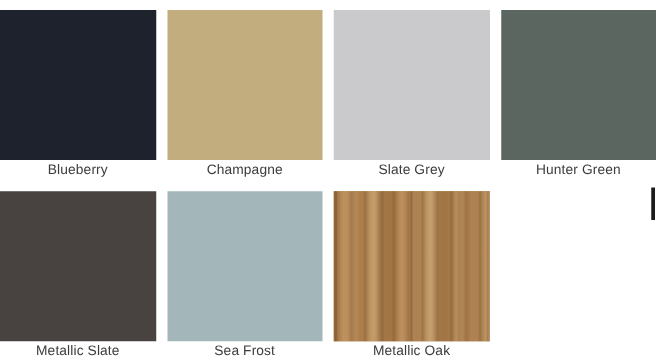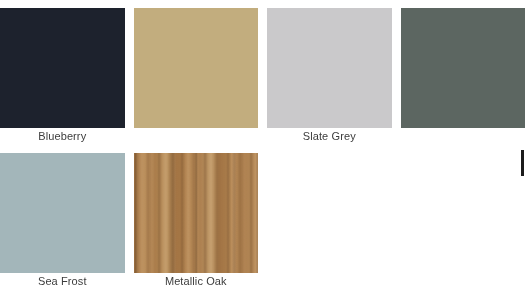--- a/index.html
+++ b/index.html
@@ -111,32 +111,38 @@
 
 <div class="palette-grid">
 
   <div class="swatch-cell">
     <div class="swatch-chip" style="background-color: rgb(29, 34, 45);"></div>
     <div class="swatch-label">Blueberry</div>
   </div>
 
   <div class="swatch-cell">
     <div class="swatch-chip" style="background-color: rgb(194, 173, 126);"></div>
+    <div class="swatch-label">Champagne</div>
   </div>
 
   <div class="swatch-cell">
     <div class="swatch-chip" style="background-color: rgb(202, 201, 203);"></div>
     <div class="swatch-label">Slate Grey</div>
   </div>
 
 
   <div class="swatch-cell">
     <div class="swatch-chip" style="background-color: rgb(92, 102, 97);"></div>
+    <div class="swatch-label">Hunter Green</div>
   </div>
 
+  <div class="swatch-cell">
+    <div class="swatch-chip" style="background-color: rgb(72, 67, 65);"></div>
+    <div class="swatch-label">Metallic Slate</div>
+  </div>
 
   <div class="swatch-cell">
     <div class="swatch-chip" style="background-color: rgb(163, 182, 186);"></div>
     <div class="swatch-label">Sea Frost</div>
   </div>
 
   <div class="swatch-cell">
     <div class="swatch-chip wood"></div>
     <div class="swatch-label">Metallic Oak</div>
   </div>

